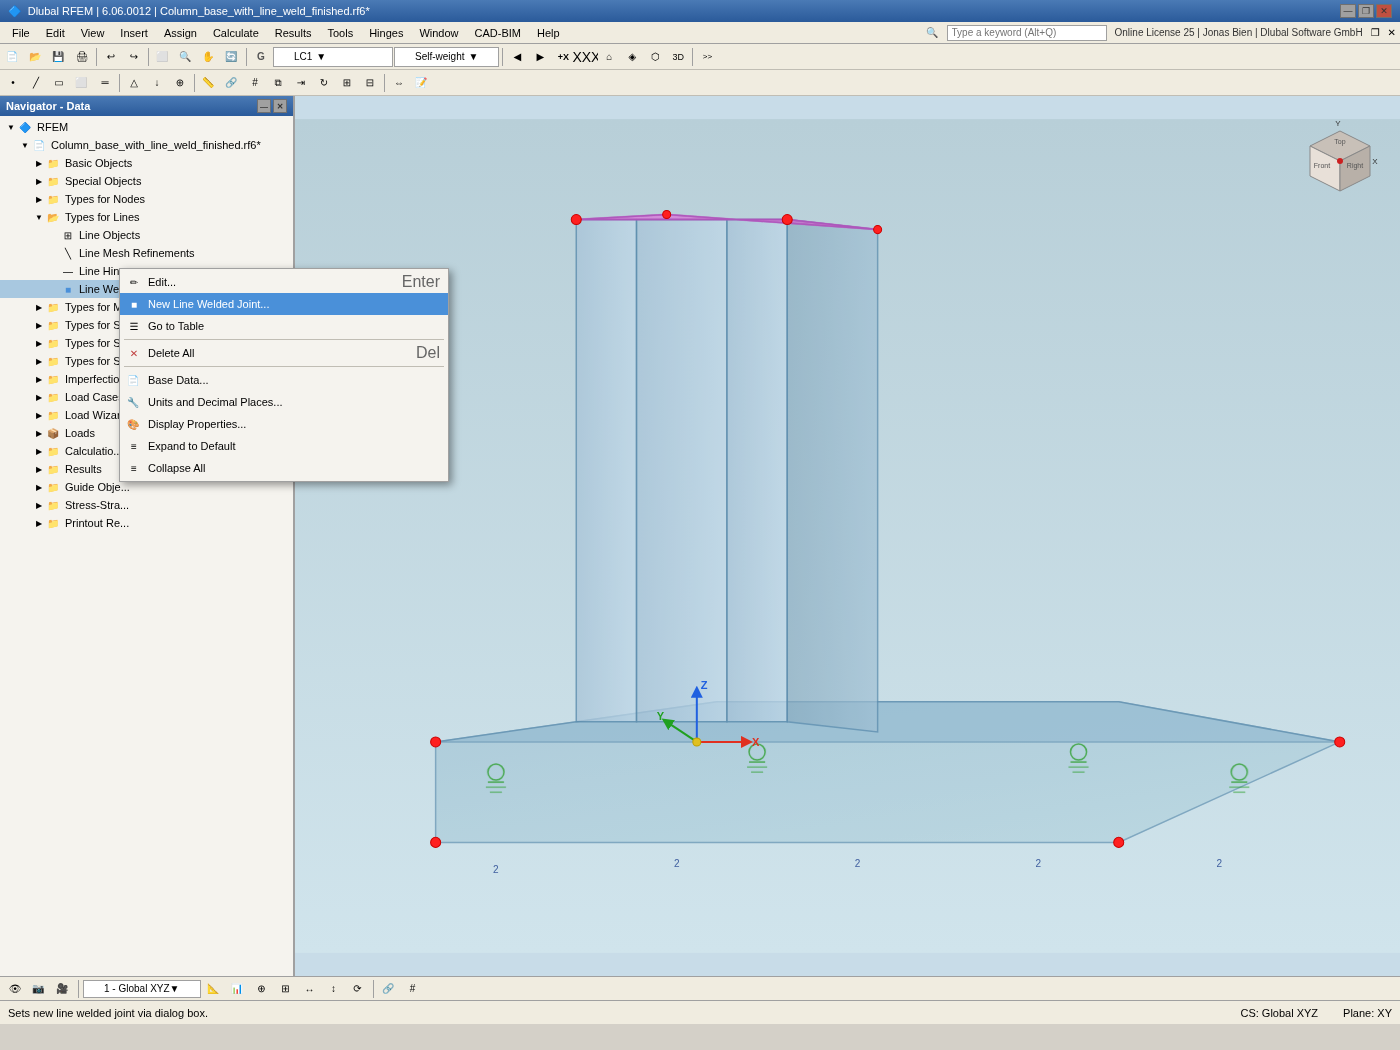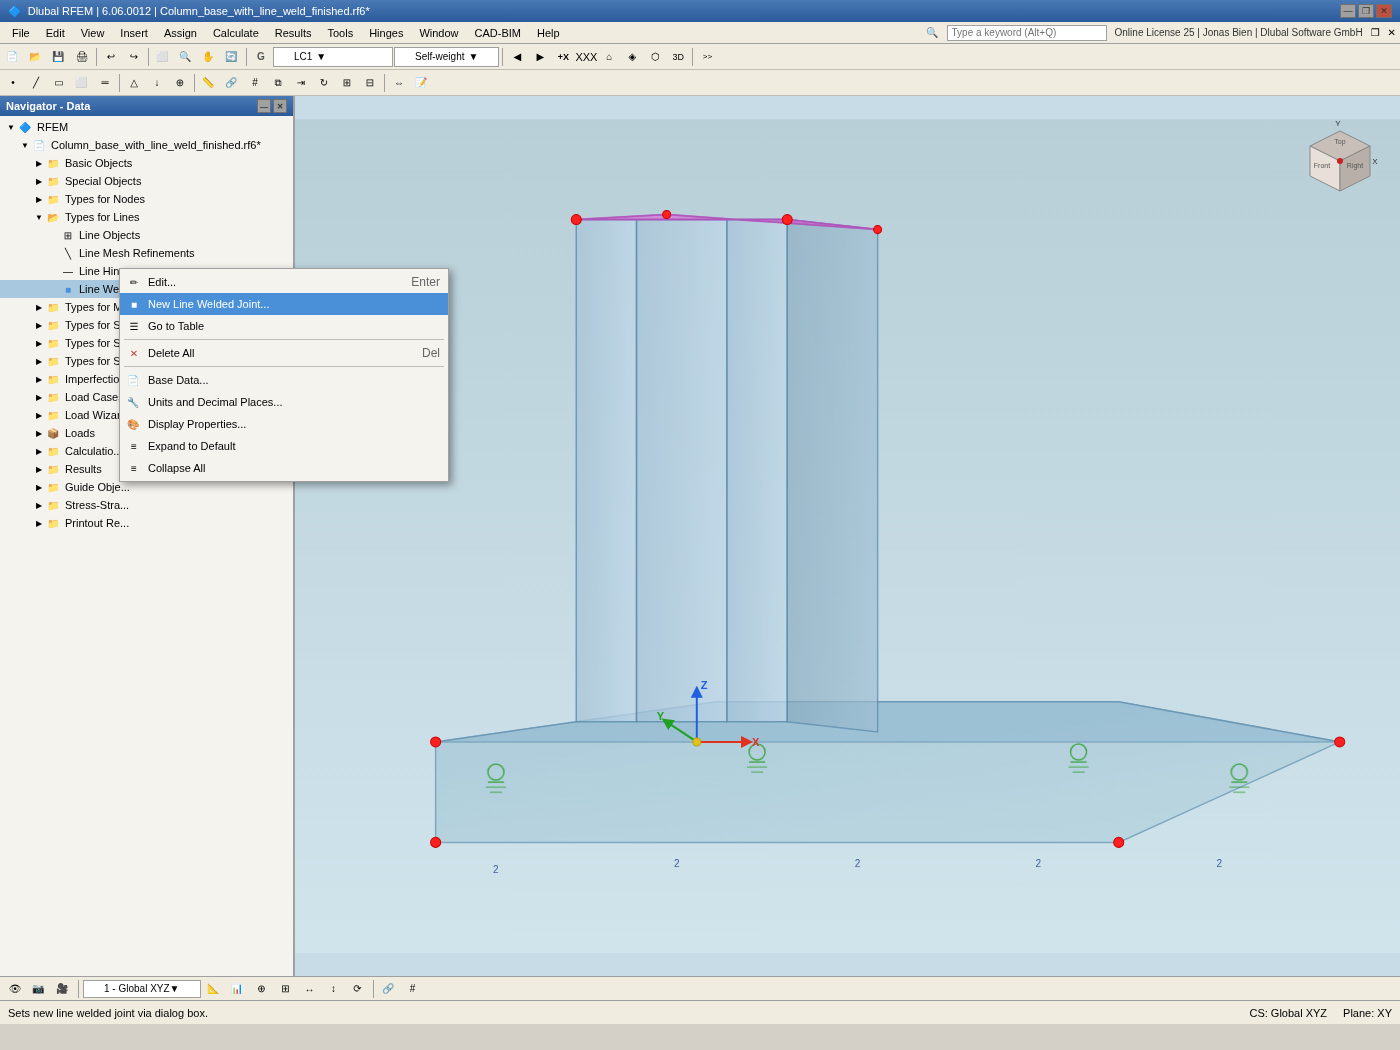--- a/index.html
+++ b/index.html
@@ -136,21 +136,21 @@
     }
     .ctx-item {
       display: flex;
       align-items: center;
       height: 22px;
       padding: 0 8px 0 28px;
       cursor: pointer;
       position: relative;
     }
     .ctx-item .ctx-icon { position: absolute; left: 6px; width: 16px; text-align: center; font-size: 10px; }
-    .ctx-item .ctx-shortcut { margin-left: auto; color: #666; font-size: 12px; padding-left: 48px; }
+    .ctx-item .ctx-shortcut { margin-left: auto; color: #666; font-size: 16px; padding-left: 48px; }
     .ctx-item.disabled { color: #a0a0a0; cursor: default; }
     .ctx-sep { height: 1px; background: #c0bdb4; margin: 2px 4px; }
     .ctx-item.active-highlight { background: #4a90d9; color: white; }
 
     
     #viewport {
       flex: 1;
       background: #c8dce8;
       position: relative;
       overflow: hidden;
@@ -172,21 +172,21 @@
       border-top: 1px solid #a0a0a0;
       display: flex;
       align-items: center;
       padding: 0 8px;
       font-size: 11px;
       gap: 16px;
     }
     #statusbar-right {
       margin-left: auto;
       display: flex;
-      gap: 16px;
+      gap: 25px;
       text-align: center;
     }
 
     
     #bottom-toolbar {
       height: 24px;
       background: #f0ece0;
       border-top: 1px solid #a0a0a0;
       display: flex;
       align-items: center;
@@ -261,21 +261,21 @@
     <span>▼</span>
   </div>
   <div class="tb-dropdown" style="min-width:100px;">
     <span>Self-weight</span>
     <span>▼</span>
   </div>
   <div class="tb-sep"></div>
   <div class="tb-btn">◀</div>
   <div class="tb-btn">▶</div>
   <div class="tb-btn" style="font-size:9px; font-weight:bold;">+X</div>
-  <div class="tb-btn" style="font-size:11px;text-align:right;">XXX</div>
+  <div class="tb-btn" style="font-size:14px;text-align:right;">XXX</div>
   <div class="tb-btn">⌂</div>
   <div class="tb-btn">◈</div>
   <div class="tb-btn">⬡</div>
   <div class="tb-btn" style="font-size:9px;">3D</div>
   <div class="tb-sep"></div>
   <div class="tb-btn" style="font-size:8px;">&gt;&gt;</div>
 </div>
 
 <div class="toolbar">
   <div class="tb-btn">•</div>

